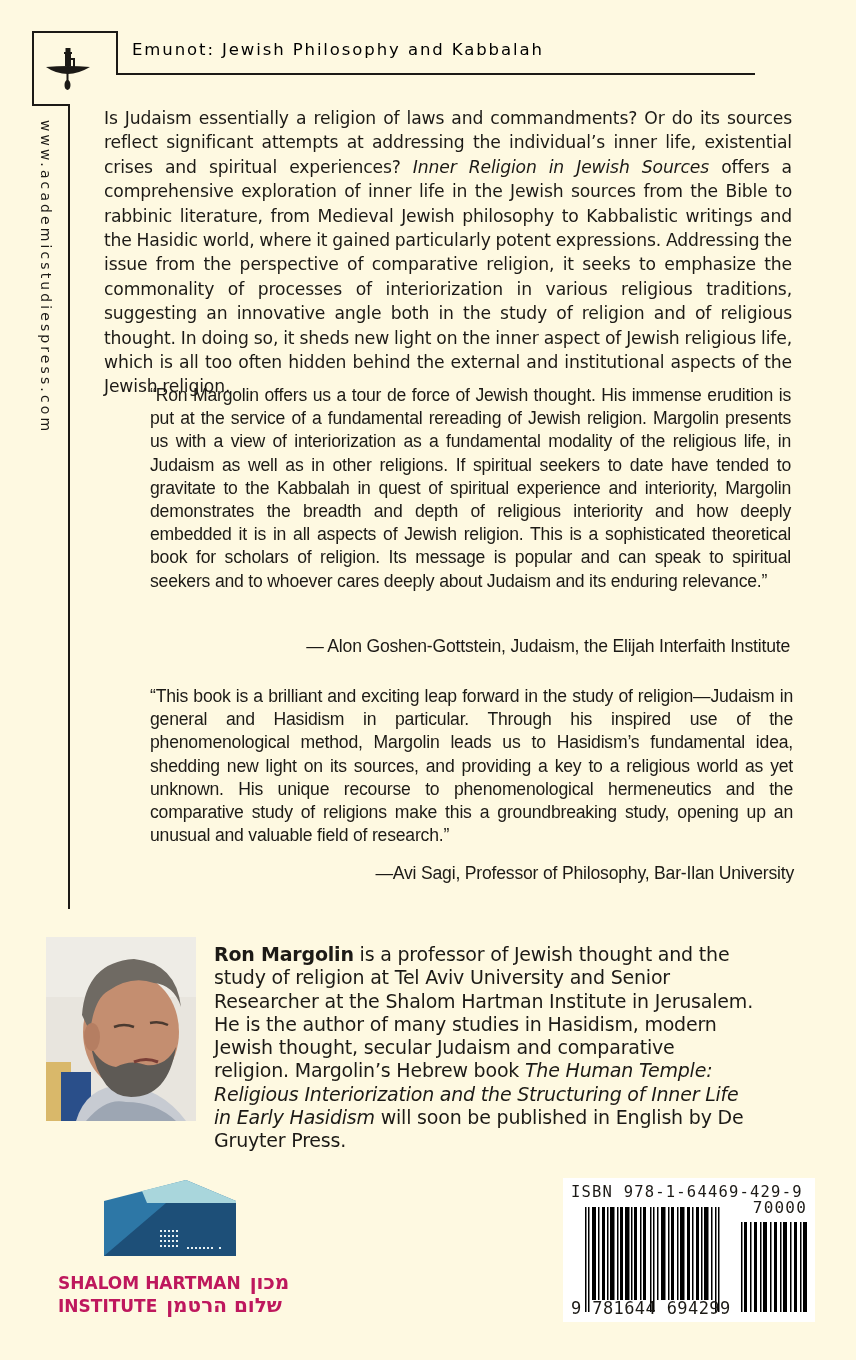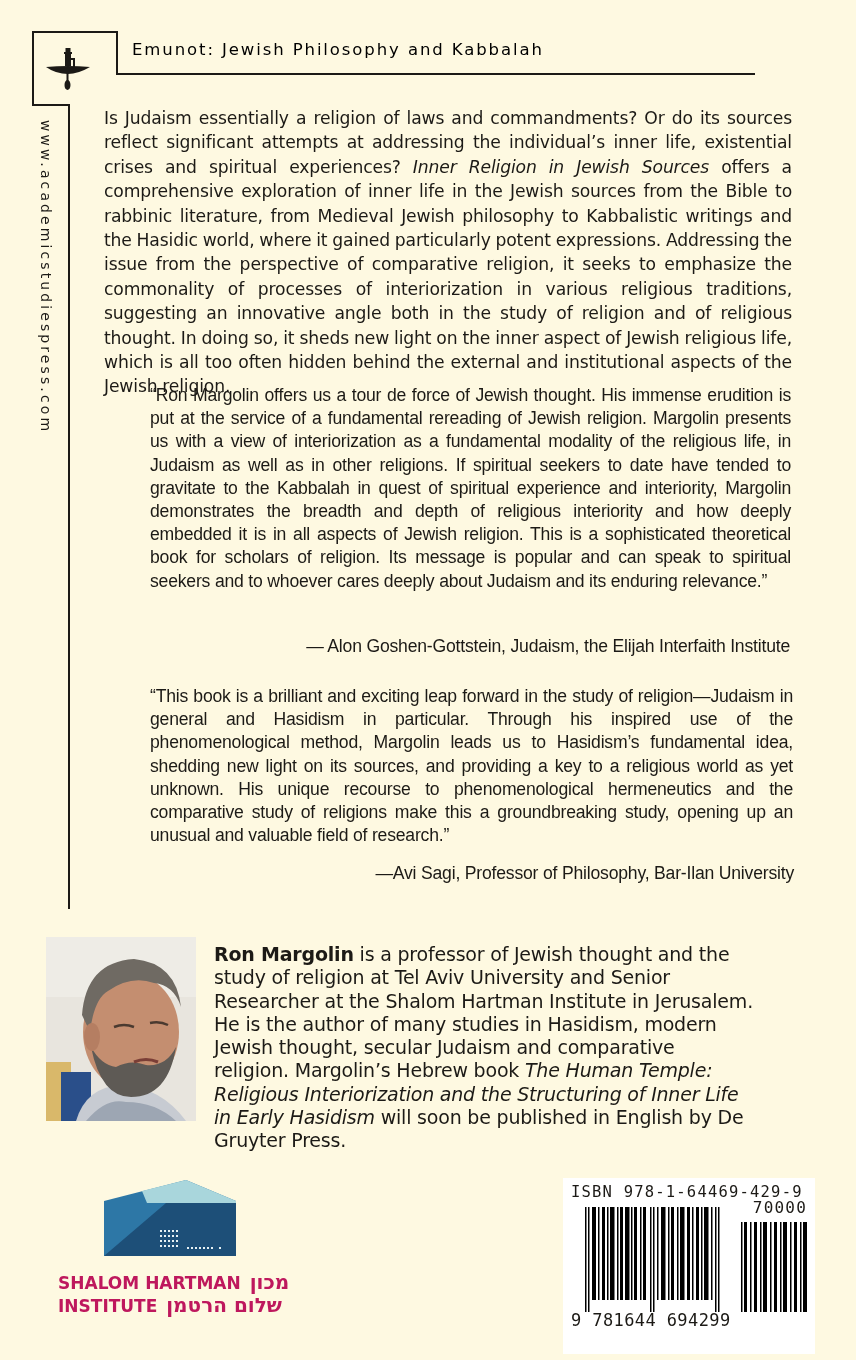--- a/index.html
+++ b/index.html
@@ -61,37 +61,36 @@
     .bio b { font-weight: bold; }
     .bio em { font-style: italic; }
     .logo { position: absolute; left: 56px; top: 1180px; width: 240px; height: 136px; }
     .logo-text {
       position: absolute; left: 58px; top: 1271px;
       font-family: "DejaVu Sans", sans-serif; font-weight: bold;
       font-size: 17px; line-height: 22px; color: #be185d; white-space: nowrap;
     }
     .logo-text .he { font-size: 20px; margin-left: 3px; }
     .barcode-box {
-      position: absolute; left: 563px; top: 1178px; width: 252px; height: 176px;
+      position: absolute; left: 563px; top: 1178px; width: 252px; height: 144px;
       background: #ffffff;
     }
     .isbn {
       position: absolute; left: 8px; top: 5px;
       font-family: "DejaVu Sans Mono", monospace; font-size: 15.5px; letter-spacing: 1.2px;
       white-space: nowrap;
     }
     .addon-num {
       position: absolute; right: 8px; top: 20px;
       font-family: "DejaVu Sans Mono", monospace; font-size: 16px; letter-spacing: 1.2px;
     }
     .ean-num {
       position: absolute; left: 8px; top: 120px;
       font-family: "DejaVu Sans Mono", monospace; font-size: 17px; letter-spacing: 0.4px;
       white-space: nowrap;
-      margin-top: 12px;
     }
     .bars { position: absolute; }
   </style>
 </head>
 <body>
 
 <div class="line" style="left:32px; top:31px; width:86px; height:2px;"></div>
 <div class="line" style="left:32px; top:31px; width:2px; height:75px;"></div>
 <div class="line" style="left:32px; top:104px; width:38px; height:2px;"></div>
 <div class="line" style="left:68px; top:104px; width:2px; height:805px;"></div>

